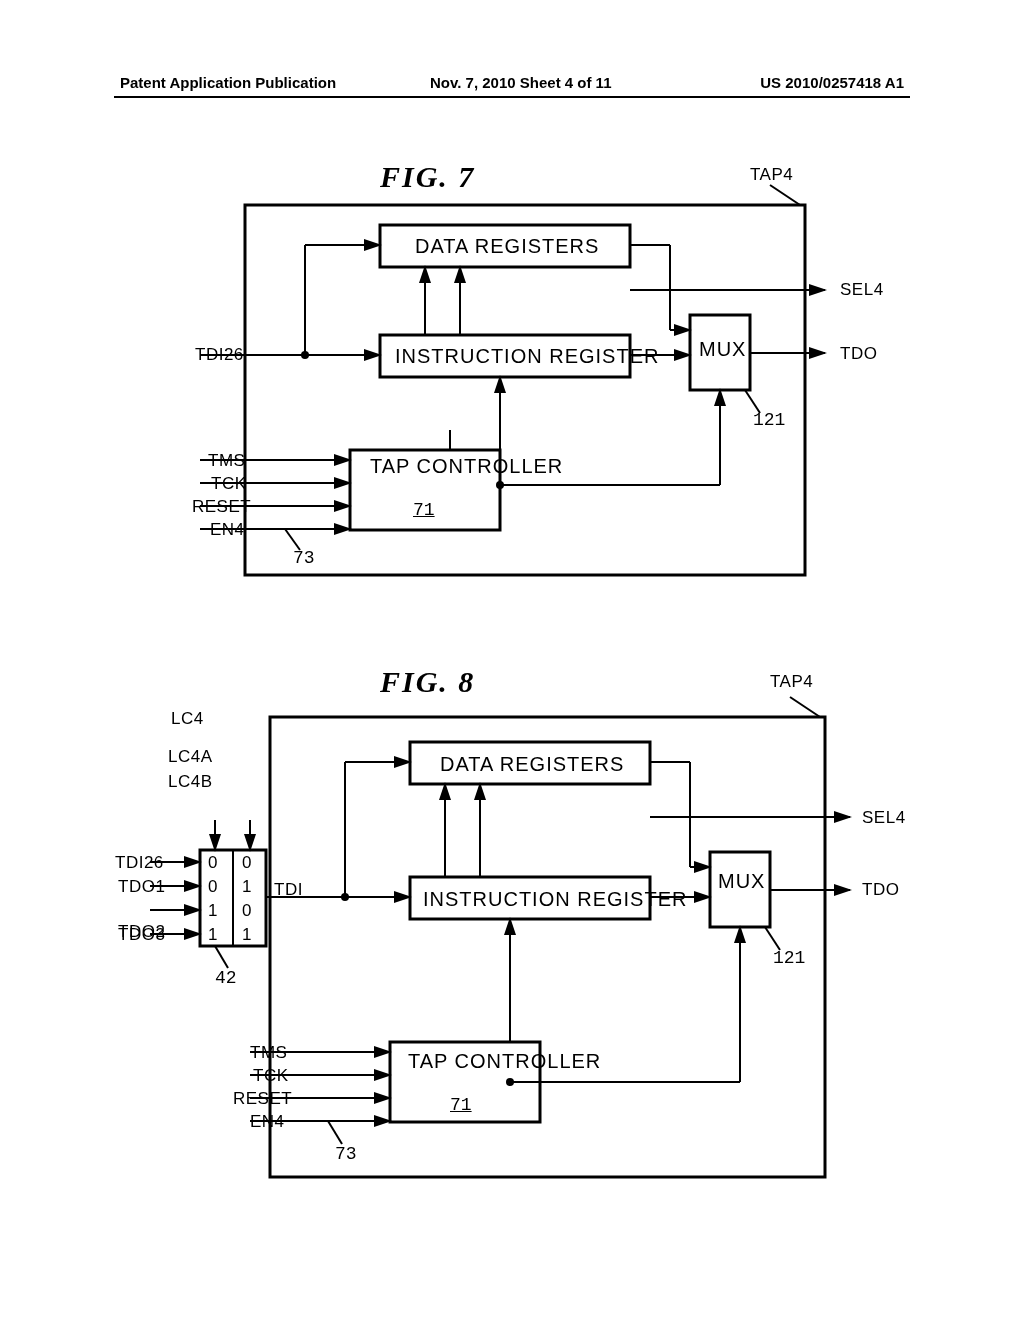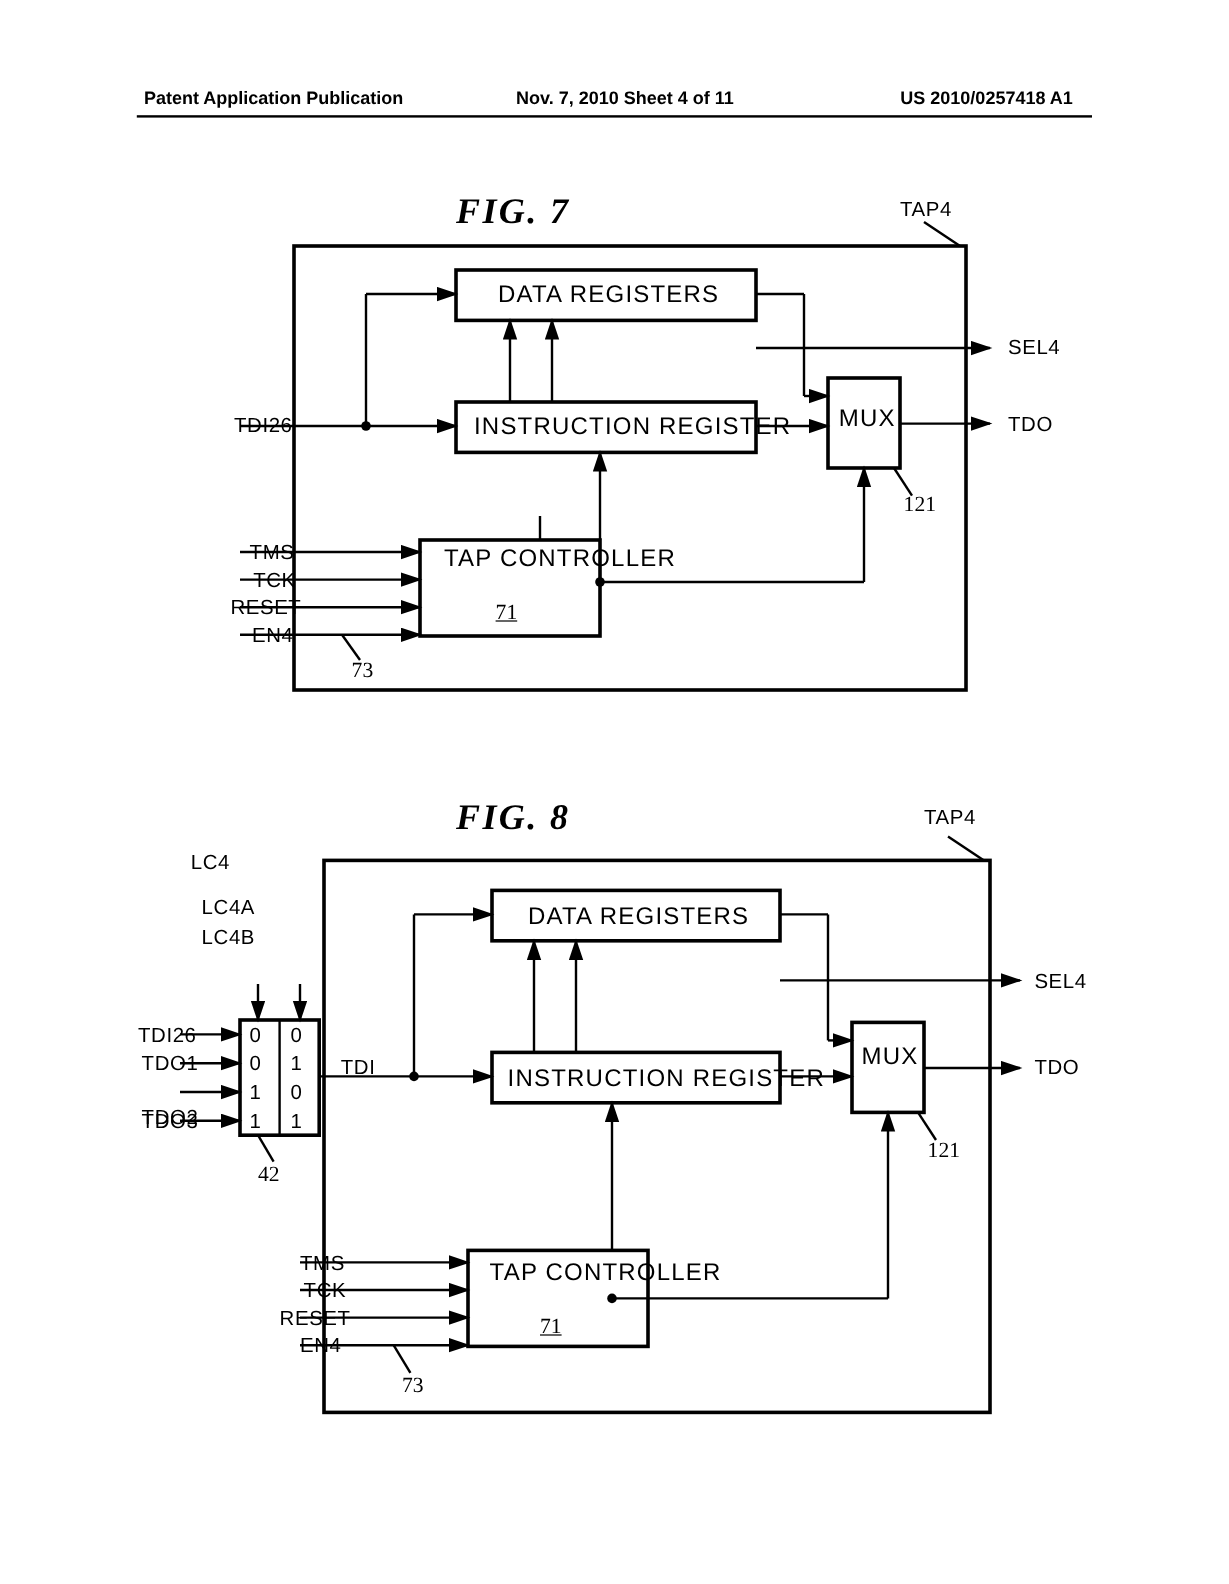--- a/index.html
+++ b/index.html
@@ -19,21 +19,21 @@
   .header {
     position: absolute;
     top: 74px;
     left: 120px;
     right: 120px;
     font-size: 15px;
     font-weight: bold;
   }
   .header .left { position: absolute; left: 0; }
   .header .center { position: absolute; left: 310px; }
-  .header .right { position: absolute; right: 10px; }
+  .header .right { position: absolute; right: 0; }
   .header-rule {
     position: absolute;
     top: 96px;
     left: 114px;
     right: 114px;
     border-top: 2px solid #000;
   }
   .fig-label {
     font-family: "Times New Roman", serif;
     font-style: italic;
@@ -48,21 +48,21 @@
     font-weight: 400;
     text-align: center;
     letter-spacing: 1px;
   }
   .signal-text {
     font-family: Arial, Helvetica, sans-serif;
     font-size: 17px;
     letter-spacing: 0.5px;
   }
   .ref-num {
-    font-family: Liberation Serif, serif;
+    font-family: Liberation Mono, monospace;
     font-size: 18px;
   }
   svg { position: absolute; }
 </style>
 </head>
 <body>
 
 <div class="page">
 
   <div class="header">
@@ -214,21 +214,21 @@
     <line x1="140" y1="416" x2="280" y2="416" stroke="#000" stroke-width="2" marker-end="url(#ah8)"></line>
     <line x1="140" y1="439" x2="280" y2="439" stroke="#000" stroke-width="2" marker-end="url(#ah8)"></line>
 
     <line x1="105" y1="264" x2="118" y2="286" stroke="#000" stroke-width="2"></line>
     <line x1="218" y1="439" x2="232" y2="462" stroke="#000" stroke-width="2"></line>
     <line x1="655" y1="245" x2="670" y2="268" stroke="#000" stroke-width="2"></line>
   </svg>
 
   <div style="position:absolute; top:672px; left:770px;" class="signal-text">TAP4</div>
 
-  <div style="position:absolute; top:709px; left:159px;" class="signal-text">LC4</div>
+  <div style="position:absolute; top:709px; left:171px;" class="signal-text">LC4</div>
   <div style="position:absolute; top:719px; left:168px;margin-top:28px;" class="signal-text">LC4A</div>
   <div style="position:absolute; top:772px; left:168px;" class="signal-text">LC4B</div>
 
   <div style="position:absolute; top:753px; left:440px;" class="block-text">DATA  REGISTERS</div>
   <div style="position:absolute; top:888px; left:423px;" class="block-text">INSTRUCTION  REGISTER</div>
   <div style="position:absolute; top:870px; left:718px;" class="block-text">MUX</div>
   <div style="position:absolute; top:1052px; left:408px; line-height:19px;" class="block-text">TAP CONTROLLER</div>
   <div style="position:absolute; top:1095px; left:450px; text-decoration:underline;" class="ref-num">71</div>
 
   <div style="position:absolute; top:853px; left:115px;" class="signal-text">TDI26</div>
@@ -238,21 +238,21 @@
 
   <div style="position:absolute; top:853px; left:208px;" class="signal-text">0</div>
   <div style="position:absolute; top:853px; left:242px;" class="signal-text">0</div>
   <div style="position:absolute; top:877px; left:208px;" class="signal-text">0</div>
   <div style="position:absolute; top:877px; left:242px;" class="signal-text">1</div>
   <div style="position:absolute; top:901px; left:208px;" class="signal-text">1</div>
   <div style="position:absolute; top:901px; left:242px;" class="signal-text">0</div>
   <div style="position:absolute; top:925px; left:208px;" class="signal-text">1</div>
   <div style="position:absolute; top:925px; left:242px;" class="signal-text">1</div>
 
-  <div style="position:absolute; top:880px; left:284px;" class="signal-text">TDI</div>
+  <div style="position:absolute; top:880px; left:274px;" class="signal-text">TDI</div>
 
   <div style="position:absolute; top:1043px; left:250px;" class="signal-text">TMS</div>
   <div style="position:absolute; top:1066px; left:253px;" class="signal-text">TCK</div>
   <div style="position:absolute; top:1089px; left:233px;" class="signal-text">RESET</div>
   <div style="position:absolute; top:1112px; left:250px;" class="signal-text">EN4</div>
 
   <div style="position:absolute; top:808px; left:862px;" class="signal-text">SEL4</div>
   <div style="position:absolute; top:880px; left:862px;" class="signal-text">TDO</div>
 
   <div style="position:absolute; top:968px; left:215px;" class="ref-num">42</div>

